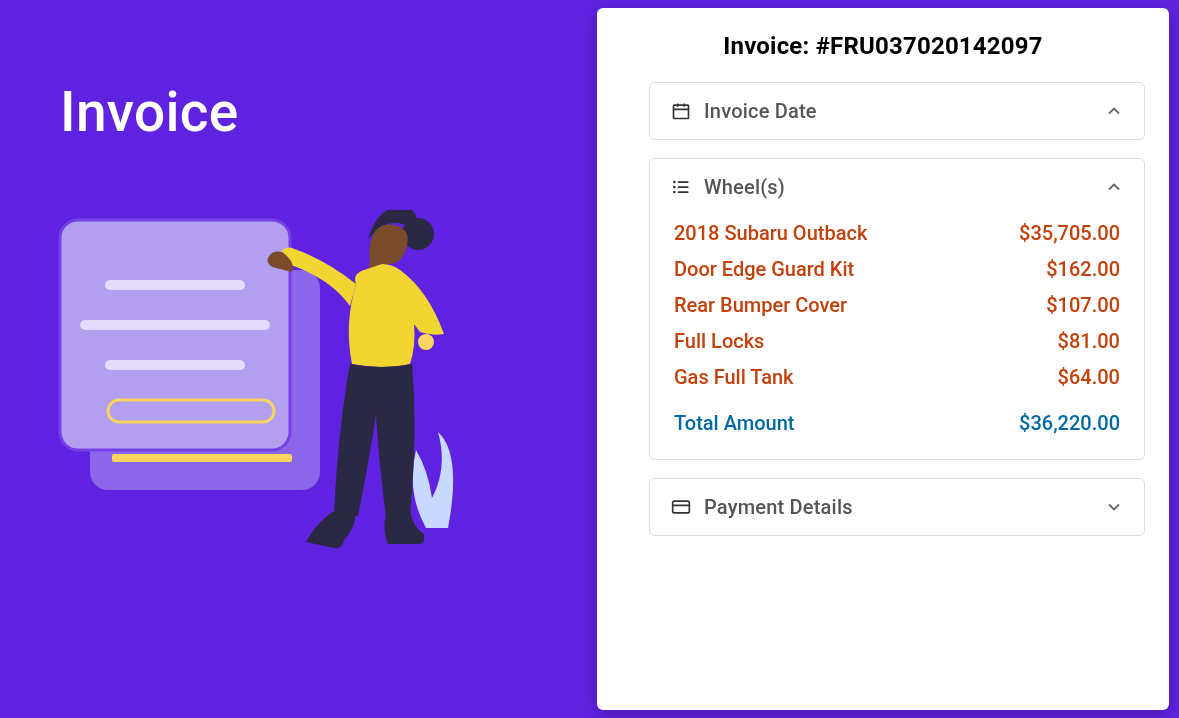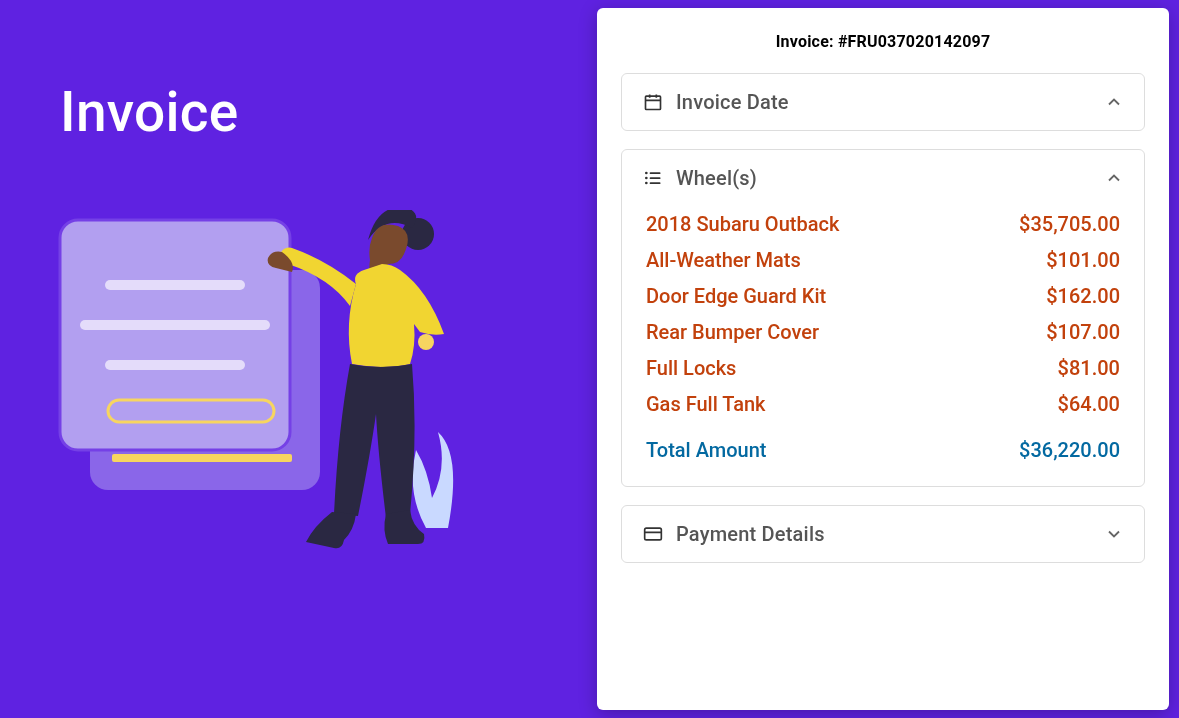--- a/index.html
+++ b/index.html
@@ -40,31 +40,32 @@
     border-radius: 6px;
     box-shadow: 0 4px 18px rgba(0,0,0,0.25);
     overflow: hidden;
   }
   .panel-scroll {
     height: 100%;
     overflow-y: scroll;
     padding: 18px 24px 24px 24px;
   }
   .invoice-header {
-    font-size: 16px;
+    font-size: 24px;
     font-weight: 700;
     text-align: center;
     margin: 6px 0 22px 0;
     letter-spacing: 0.2px;
   }
   .card {
     border: 1px solid #ddd;
     border-radius: 6px;
     margin-bottom: 18px;
     overflow: hidden;
+    margin-left: 28px;
   }
   .card-header {
     display: flex;
     align-items: center;
     padding: 16px 20px;
     cursor: pointer;
     gap: 12px;
   }
   .card-header .icon {
     width: 22px; height: 22px;
@@ -198,24 +199,20 @@
           </svg>
         </span>
       </div>
       <div class="card-body" id="items-body">
 
         <div class="item-row">
             <span>2018 Subaru Outback</span>
             <span class="item-price">$35,705.00</span>
           </div>
           <div class="item-row">
-            <span>All-Weather Mats</span>
-            <span class="item-price">$101.00</span>
-          </div>
-          <div class="item-row">
             <span>Door Edge Guard Kit</span>
             <span class="item-price">$162.00</span>
           </div>
           <div class="item-row">
             <span>Rear Bumper Cover</span>
             <span class="item-price">$107.00</span>
           </div>
           <div class="item-row">
             <span>Full Locks</span>
             <span class="item-price">$81.00</span>

